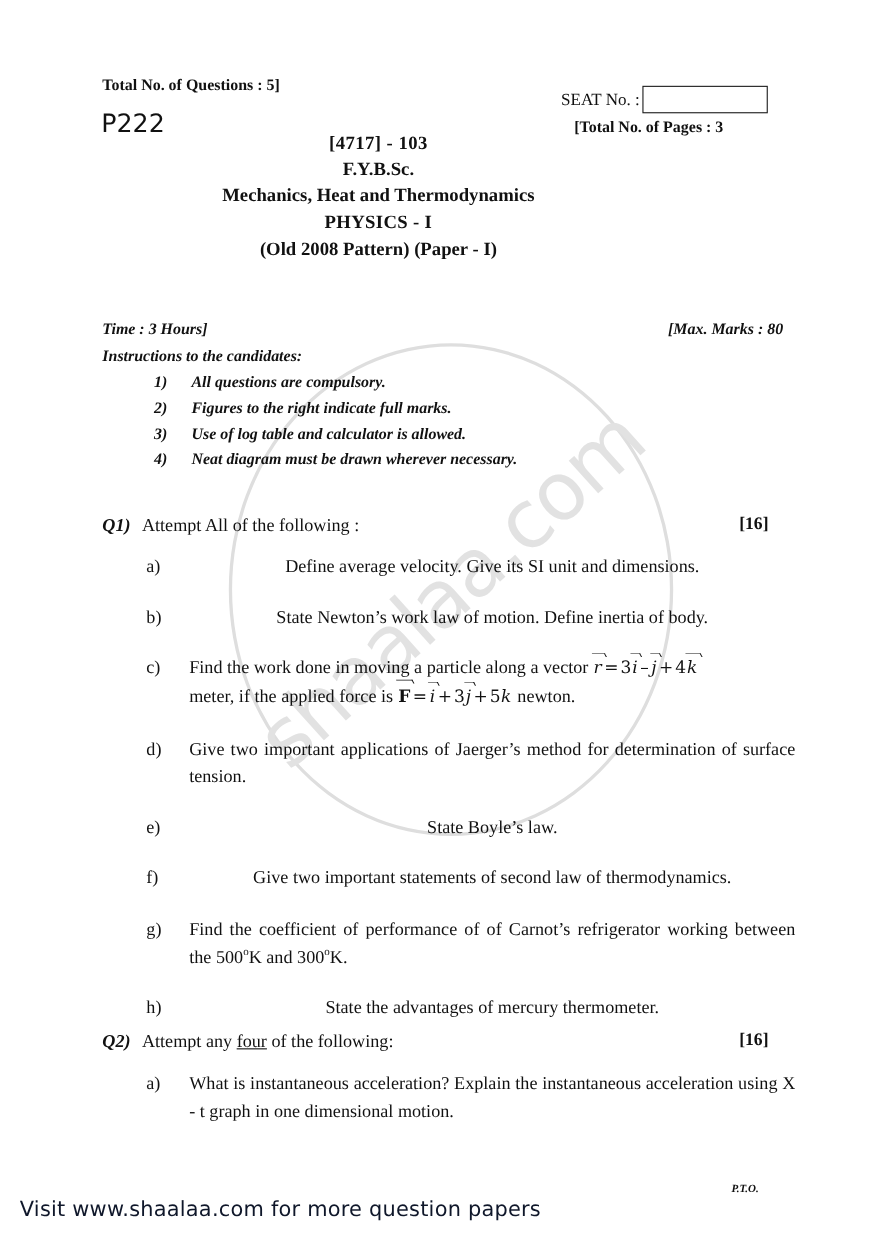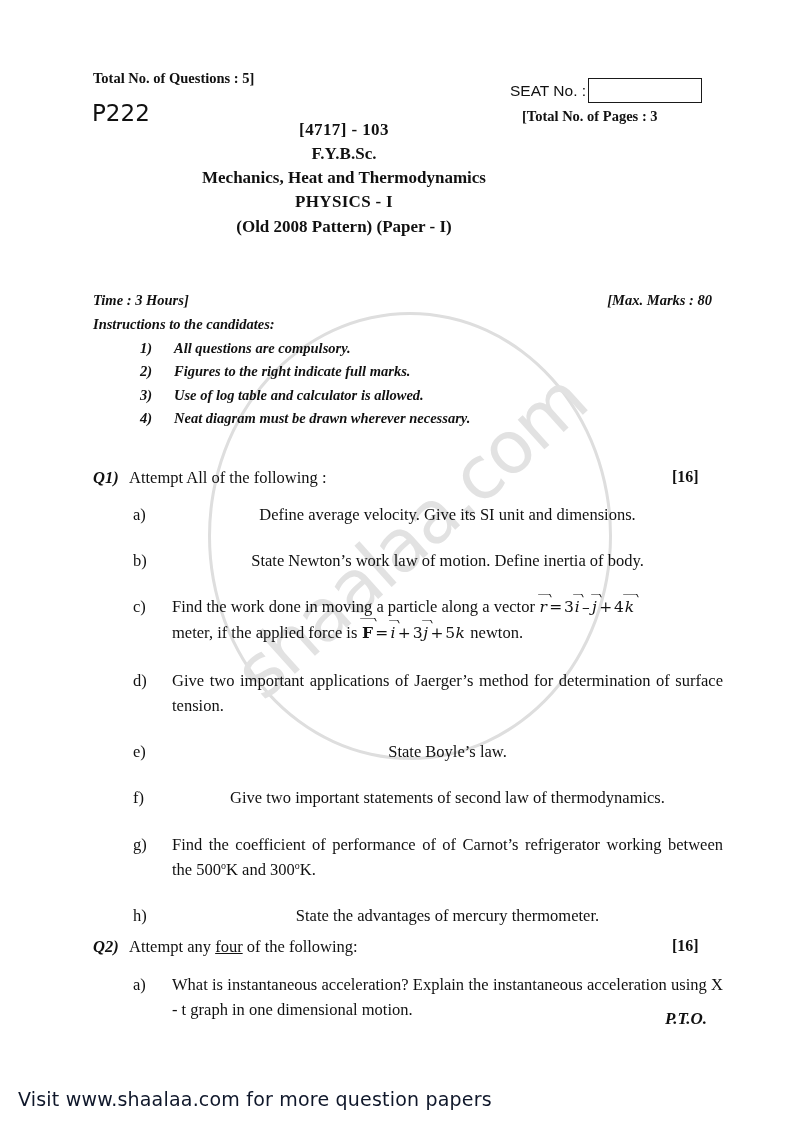--- a/index.html
+++ b/index.html
@@ -74,21 +74,21 @@
     letter-spacing: 0px;
   }
   .seat-row {
     position: absolute;
     left: 510px;
     top: 78px;
     display: flex;
     align-items: center;
   }
   .seat-label {
-    font-family: Liberation Sans, sans-serif;
+    font-family: Liberation Serif, serif;
     font-size: 15.5px;
     margin-right: 2px;
     white-space: nowrap;
   }
   .seat-box {
     width: 114px;
     height: 25px;
     border: 1.6px solid #1a1a1a;
     background: #ffffff;
     box-sizing: border-box;
@@ -278,24 +278,24 @@
   .deg {
     font-size: 10px;
     vertical-align: super;
     line-height: 0;
   }
 
   
   .pto {
     position: absolute;
     left: 665px;
-    top: 1009px;
-    font-weight: bold;
-    font-style: italic;
-    font-size: 17px;
+    top: 1076px;
+    font-weight: bold;
+    font-style: italic;
+    font-size: 10px;
   }
 
   
   .footer {
     position: absolute;
     left: 18px;
     top: 1088px;
     font-family: "DejaVu Sans", sans-serif;
     font-size: 19px;
     color: #0f172a;

